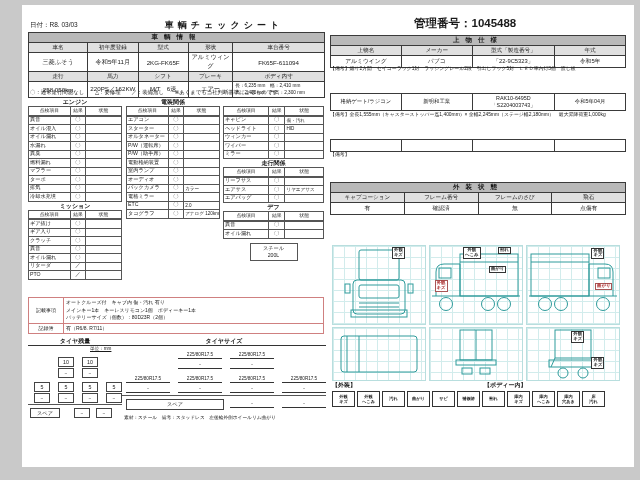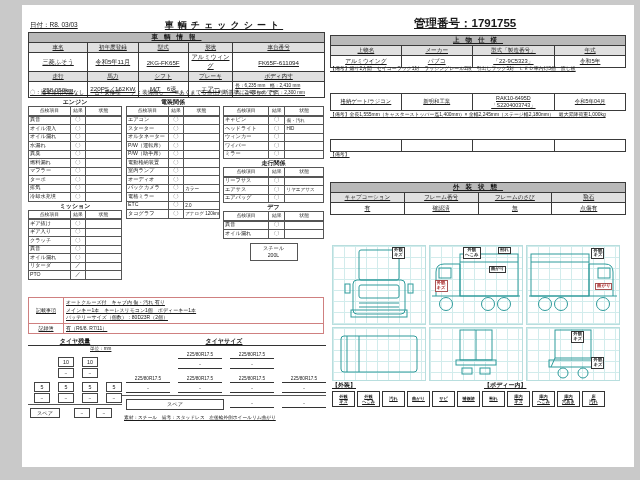--- a/index.html
+++ b/index.html
@@ -1,18 +1,18 @@
 <!DOCTYPE html>
 <html><head>
 <meta charset="utf-8">
 <style>
   html,body{margin:0;padding:0;width:640px;height:480px;background:#c9c9c9;overflow:hidden;
     font-family:"Liberation Sans","DejaVu Sans",sans-serif;color:#1a1a1a;}
   .page{position:absolute;left:22px;top:5px;width:612px;height:462px;background:#ffffff;}
-  .abs{position:absolute;text-decoration:underline;}
+  .abs{position:absolute;}
   
   .date{font-size:6.5px;}
   .title{font-size:9px;font-weight:bold;letter-spacing:4px;text-align:center;width:220px;}
   .ctrl{font-size:11.5px;font-weight:bold;}
   
   table{border-collapse:collapse;table-layout:fixed;}
   .vt{width:297px;}
   .vt td{border:1px solid #3a3a3a;text-align:center;padding:0;overflow:hidden;}
   .vt .bar td{background:#b9b9b9;font-weight:bold;height:9px;font-size:6.5px;letter-spacing:6px;}
   .vt .h td{background:#e0e0e0;height:9px;font-size:5.6px;}
@@ -65,21 +65,21 @@
   .lgb{border:1px solid #333;width:21px;height:14px;font-size:4.2px;font-weight:bold;text-align:center;
     white-space:pre-line;line-height:1.25;display:flex;align-items:center;justify-content:center;background:#fff;}
 </style>
 </head>
 <body>
 
 <div class="page">
 
   <div class="abs date" style="left:8px;top:16px">日付：R8. 03/03</div>
   <div class="abs title" style="left:92px;top:14px">車輌チェックシート</div>
-  <div class="abs ctrl" style="left:392px;top:11px">管理番号：1791755</div>
+  <div class="abs ctrl" style="left:392px;top:11px">管理番号：1045488</div>
 
   <table class="vt abs" style="left:6px;top:27px">
     <colgroup>
         <col style="width:20%">
         <col style="width:17%">
         <col style="width:17%">
         <col style="width:15%">
         <col style="width:31%">
       </colgroup>
     <tbody>

